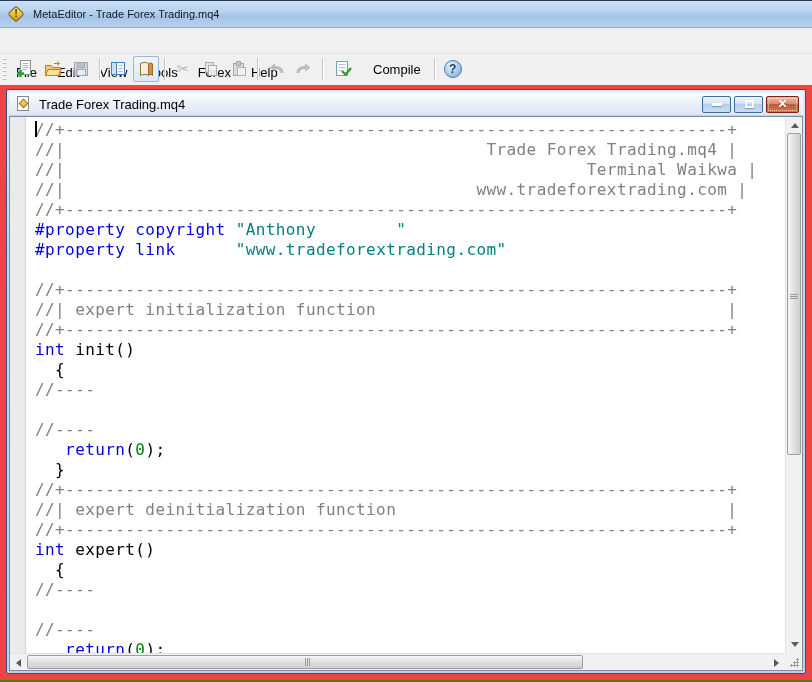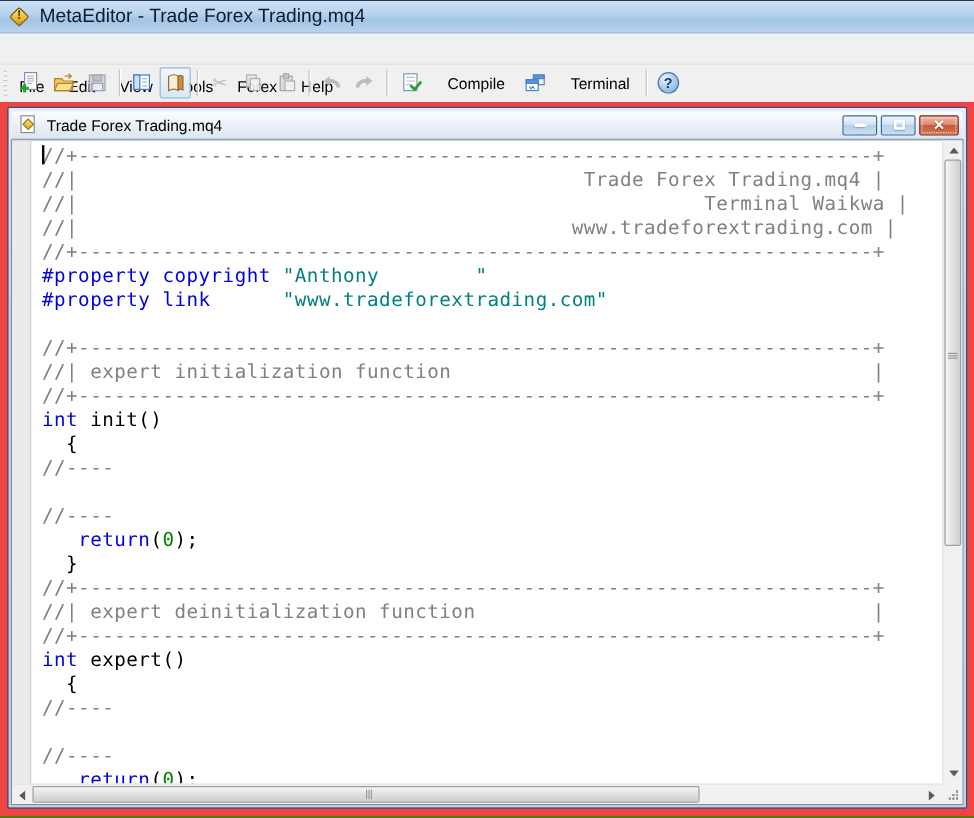--- a/index.html
+++ b/index.html
@@ -11,21 +11,21 @@
   
   .titlebar { height:27px; display:flex; align-items:center; padding:0 8px;
     background:linear-gradient(#cfe1f4 0%, #b7d3ee 40%, #a3c4e6 60%, #b9d2ec 100%);
     border-bottom:1px solid #8aa8c8; }
   .app-icon { width:16px; height:16px; position:relative; margin-right:9px; flex:0 0 auto; }
   .app-icon .diamond { position:absolute; left:2px; top:2px; width:12px; height:12px;
     transform:rotate(45deg); background:linear-gradient(135deg,#fce57a,#e8b227 70%,#c08a10);
     border:1px solid #7d5e08; border-radius:2px; }
   .app-icon .bang { position:absolute; left:0; top:1px; width:16px; text-align:center;
     font-weight:bold; font-size:11px; color:#5c4304; }
-  .titlebar .title { color:#0d1b2e; font-size:16px; }
+  .titlebar .title { color:#0d1b2e; font-size:11px; }
 
   
   .menubar { height:25px; background:#f0f0f0; display:flex; align-items:stretch; padding-left:6px; }
   .menubar .menu-item { padding:0 10px; display:flex; align-items:center; cursor:default; color:#000;margin-top:44px; }
 
   
   .toolbar { height:31px; background:#f0f0f0; border-top:1px solid #e2e2e2;
     display:flex; align-items:center; padding:0 2px; }
   .tb-grip { width:5px; height:22px; margin:0 3px 0 1px;
     background:repeating-linear-gradient(#ffffff 0 1px,#b9b9b9 1px 2px,transparent 2px 4px);
@@ -208,30 +208,20 @@
     <div class="tb-sep"></div>
 
     <div class="tbtn labeled">
       <svg width="20" height="20">
         <rect x="3.5" y="2.5" width="11" height="14" fill="#ffffff" stroke="#7d9bbd"></rect>
         <path d="M5.5 5.5h7M5.5 8.5h7M5.5 11.5h4" stroke="#b0c2d6" fill="none"></path>
         <path d="M9 12l3.5 3.5L18 9" stroke="#2ca02c" stroke-width="2.4" fill="none"></path>
       </svg>
       <span class="lbl">Compile</span>
     </div>
-    <div class="tbtn labeled">
-      <svg width="20" height="20">
-        <rect x="8.5" y="3.5" width="9" height="8" fill="#eaf2fb" stroke="#4a86c8"></rect>
-        <rect x="8.5" y="3.5" width="9" height="3" fill="#5e97d8" stroke="#4a86c8"></rect>
-        <rect x="2.5" y="7.5" width="10" height="9" fill="#ffffff" stroke="#4a86c8"></rect>
-        <rect x="2.5" y="7.5" width="10" height="3" fill="#5e97d8" stroke="#4a86c8"></rect>
-        <path d="M5 13l1.5 2 1.5-2 1.5 2" stroke="#4a86c8" fill="none"></path>
-      </svg>
-      <span class="lbl">Terminal</span>
-    </div>
 
     <div class="tb-sep"></div>
 
     <div class="tbtn">
       <div class="help-circle">?</div>
     </div>
   </div>
 
   <div class="mdi">
     <div class="child">

